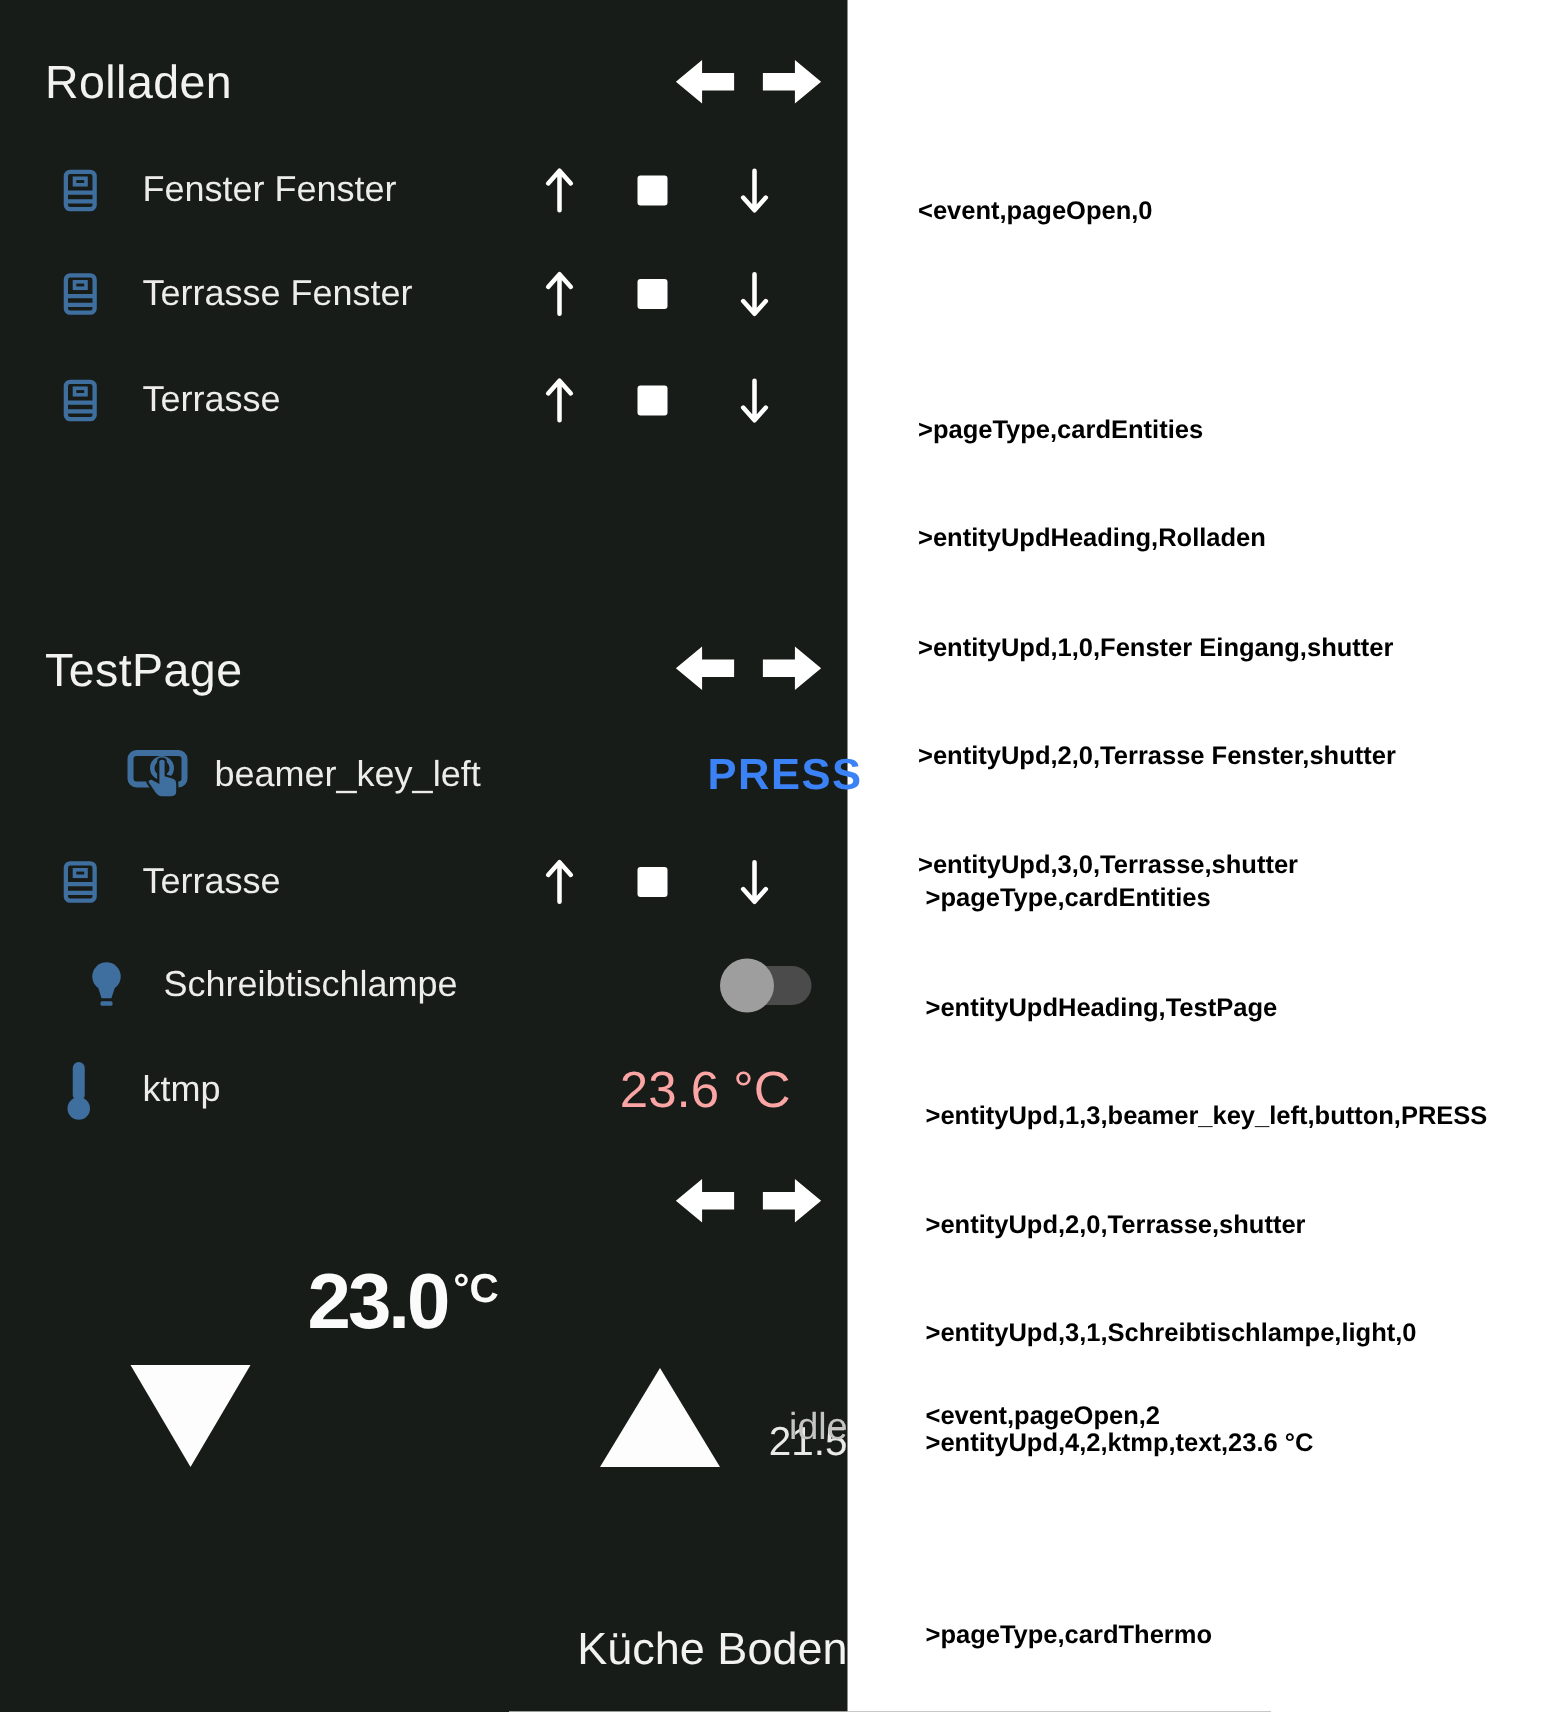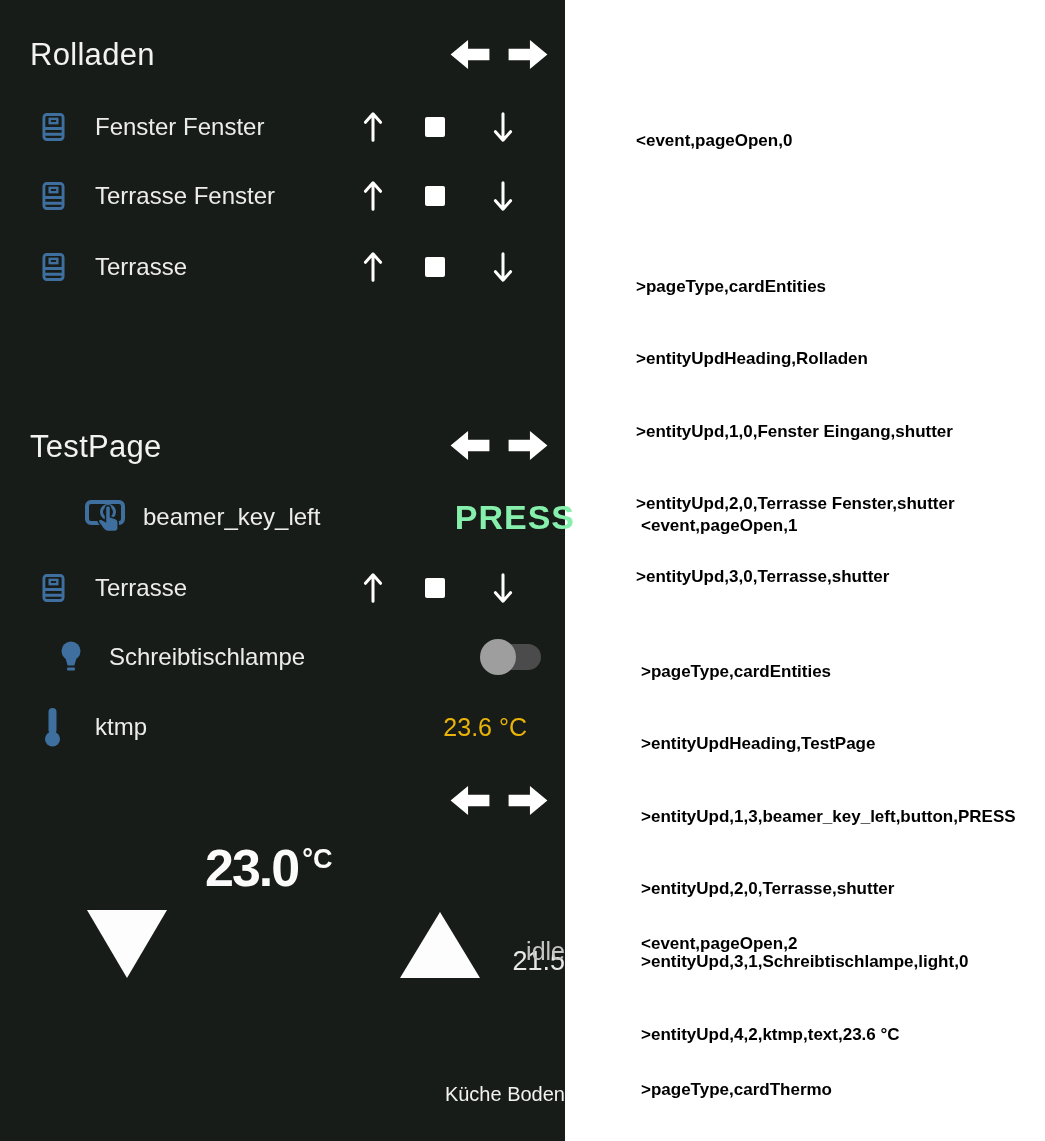--- a/index.html
+++ b/index.html
@@ -13,41 +13,41 @@
   .nav-arrow svg{display:block;}
 
   
   .row{position:absolute;left:0;width:565px;height:44px;}
   .row .ent-icon{position:absolute;left:42px;top:50%;transform:translateY(-50%);color:#3e6f9f;line-height:0;}
   .row .ent-icon.tap{left:36px;}
   .row .label{position:absolute;left:95px;top:0;line-height:44px;font-size:24px;color:#ececec;}
   .ctl{position:absolute;top:50%;transform:translateY(-50%);line-height:0;cursor:pointer;}
   .ctl.up{left:361px;} .ctl.stop{left:425px;} .ctl.down{left:491px;}
   .stop-sq{display:block;width:20px;height:20px;background:#ffffff;border-radius:2px;}
-  .val{position:absolute;right:38px;top:0;line-height:44px;font-size:25px;color:#eab308;}
-  .val.press{color:#86efac;font-weight:700;letter-spacing:1px;font-size:34px;}
+  .val{position:absolute;right:38px;top:0;line-height:44px;font-size:34px;color:#fca5a5;}
+  .val.press{color:#3b82f6;font-weight:700;letter-spacing:1px;font-size:29px;}
 
   
   .toggle{position:absolute;right:38px;top:9px;width:57px;height:26px;background:#4b4b4b;border-radius:13px;cursor:pointer;}
   .toggle .knob{position:absolute;left:-4px;top:-5px;width:36px;height:36px;border-radius:50%;background:#9e9e9e;}
 
   
   .thermo-temp{position:absolute;left:205px;top:842px;display:flex;align-items:flex-start;}
   .thermo-big{font-size:52px;font-weight:700;line-height:1;color:#fbfbfb;letter-spacing:-2px;}
   .thermo-unit{font-size:27px;font-weight:700;color:#fbfbfb;margin:2px 0 0 4px;}
   .tri{position:absolute;width:0;height:0;cursor:pointer;}
   .tri.down{left:87px;top:910px;border-left:40px solid transparent;border-right:40px solid transparent;border-top:68px solid #fdfdfd;}
   .tri.up{left:400px;top:912px;border-left:40px solid transparent;border-right:40px solid transparent;border-bottom:66px solid #fdfdfd;}
   .center-line{position:absolute;left:0;width:565px;text-align:right;}
   .target{top:946px;font-size:27px;color:#e9e9e9;}
   .hvac-state{top:937px;font-size:25px;color:#c4c4c4;}
-  .thermo-title{top:1083px;font-size:20px;color:#f2f2f2;}
-
-  
-  .log-block{position:absolute;color:#000;font-weight:700;font-size:17px;line-height:24.2px;white-space:pre;margin-left:24px;}
+  .thermo-title{top:1083px;font-size:30px;color:#f2f2f2;}
+
+  
+  .log-block{position:absolute;color:#000;font-weight:700;font-size:17px;line-height:24.2px;white-space:pre;}
   .log-line{min-height:24.2px;}
 </style>
 </head>
 <body>
 
 <div class="stage">
 
   <div class="panel">
 
     <div class="card-heading" style="top:37px;">Rolladen</div>
@@ -224,21 +224,20 @@
     <div class="log-line">&lt;event,pageOpen,0</div>
     <div class="log-line"></div>
     <div class="log-line">&gt;pageType,cardEntities</div>
     <div class="log-line">&gt;entityUpdHeading,Rolladen</div>
     <div class="log-line">&gt;entityUpd,1,0,Fenster Eingang,shutter</div>
     <div class="log-line">&gt;entityUpd,2,0,Terrasse Fenster,shutter</div>
     <div class="log-line">&gt;entityUpd,3,0,Terrasse,shutter</div>
   </div>
 
   <div class="log-block" style="left:617px;top:466px;">
-    <div class="log-line">&lt;event,pageOpen,1</div>
     <div class="log-line"></div>
     <div class="log-line">&gt;pageType,cardEntities</div>
     <div class="log-line">&gt;entityUpdHeading,TestPage</div>
     <div class="log-line">&gt;entityUpd,1,3,beamer_key_left,button,PRESS</div>
     <div class="log-line">&gt;entityUpd,2,0,Terrasse,shutter</div>
     <div class="log-line">&gt;entityUpd,3,1,Schreibtischlampe,light,0</div>
     <div class="log-line">&gt;entityUpd,4,2,ktmp,text,23.6 °C</div>
   </div>
 
   <div class="log-block" style="left:617px;top:884px;">

